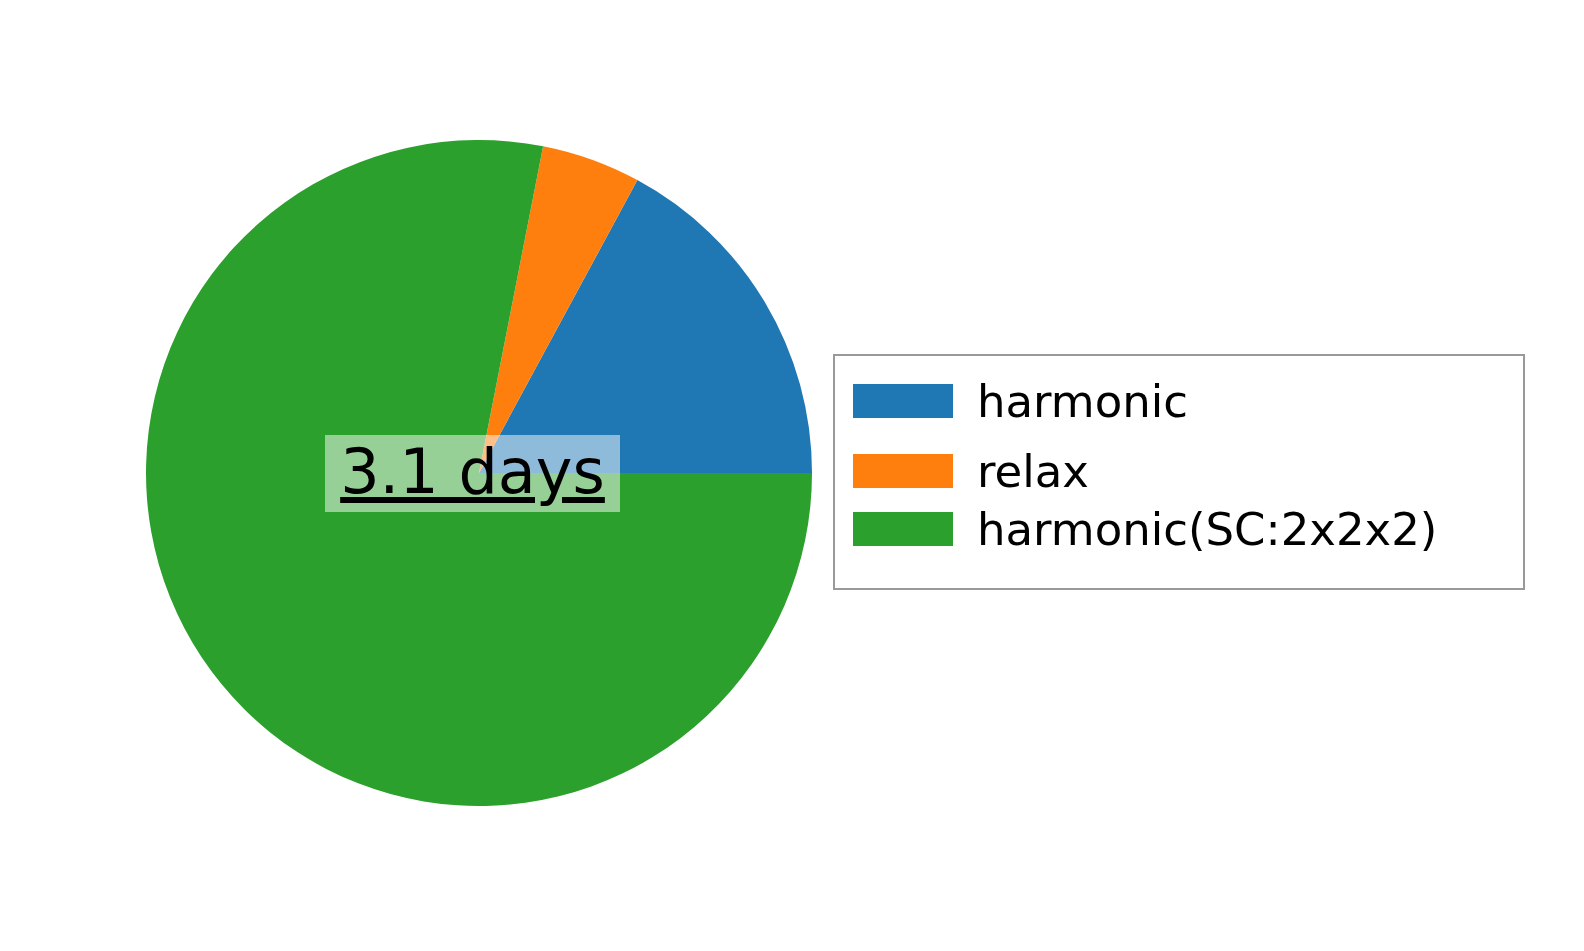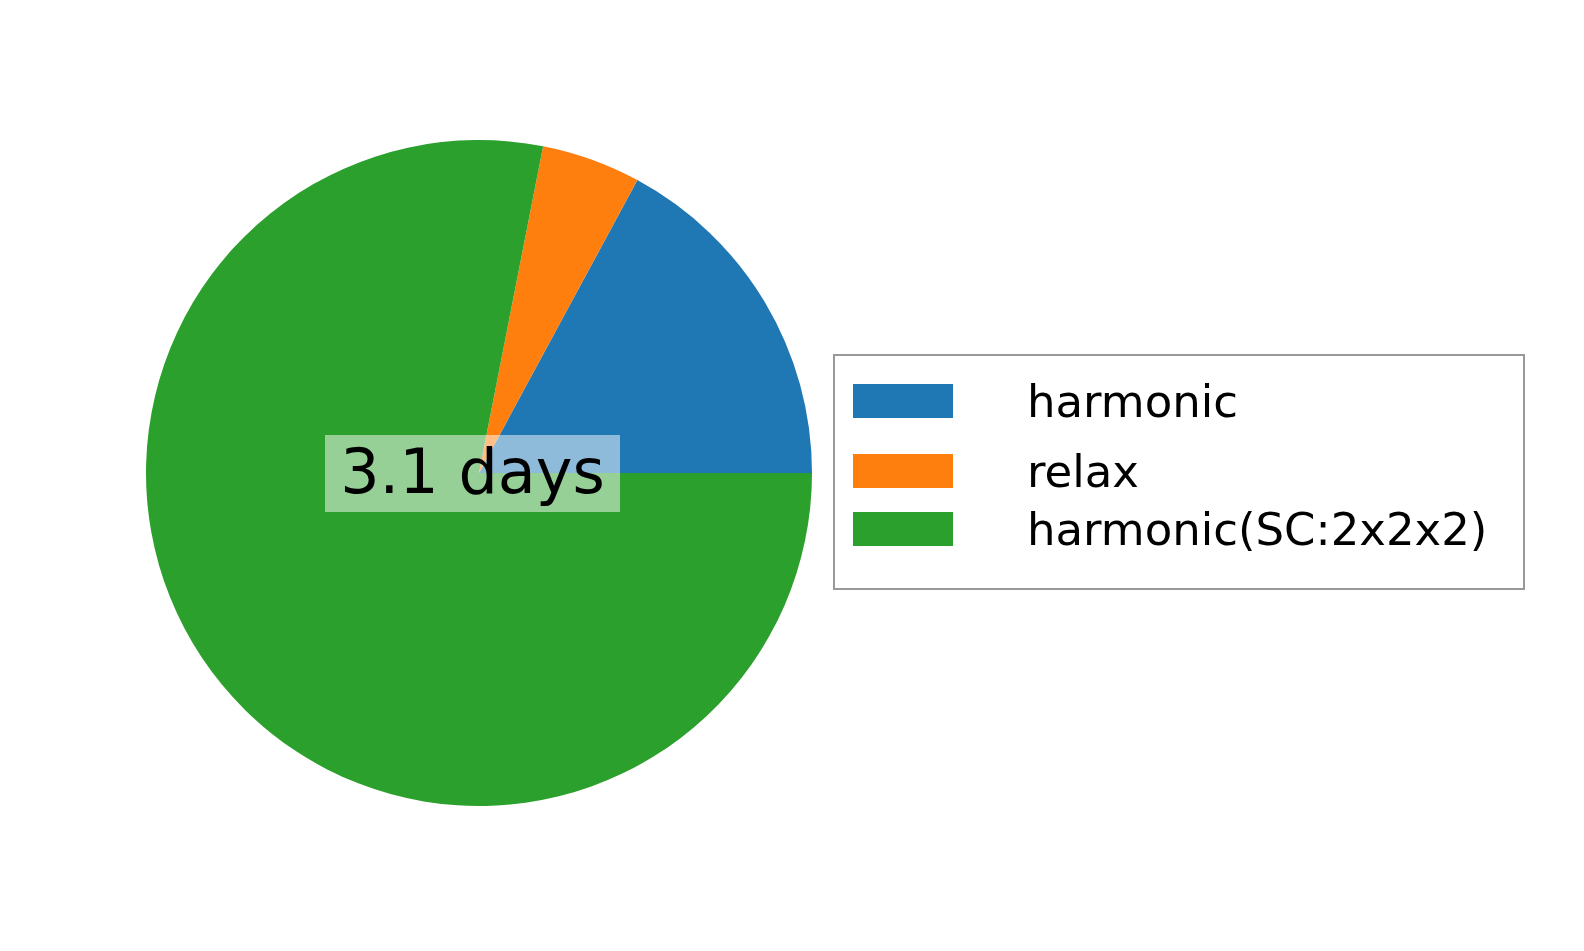--- a/index.html
+++ b/index.html
@@ -41,20 +41,21 @@
     left: 325px;
     top: 435px;
     width: 295px;
     height: 77px;
     background: rgba(255, 255, 255, 0.5);
     display: flex;
     align-items: center;
     justify-content: center;
     box-sizing: border-box;
     padding-bottom: 4px;
+    text-decoration: underline;
   }
   #center-label-text {
     font-family: "DejaVu Sans", sans-serif;
     font-size: 62px;
     line-height: 1;
     color: #000000;
     white-space: nowrap;
   }
 
   
@@ -78,21 +79,21 @@
   .legend-row.r0 { top: 10px; }
   .legend-row.r1 { top: 80px; justify-content: space-between; }
   .legend-row.r2 { top: 138px; }
 
   .legend-swatch {
     width: 100px;
     height: 34px;
     flex: none;
   }
   .legend-text {
-    margin-left: 74px;
+    margin-left: 24px;
     font-family: "DejaVu Sans", sans-serif;
     font-size: 45px;
     line-height: 1;
     color: #000000;
     white-space: nowrap;
   }
 </style>
 </head>
 <body>
 

